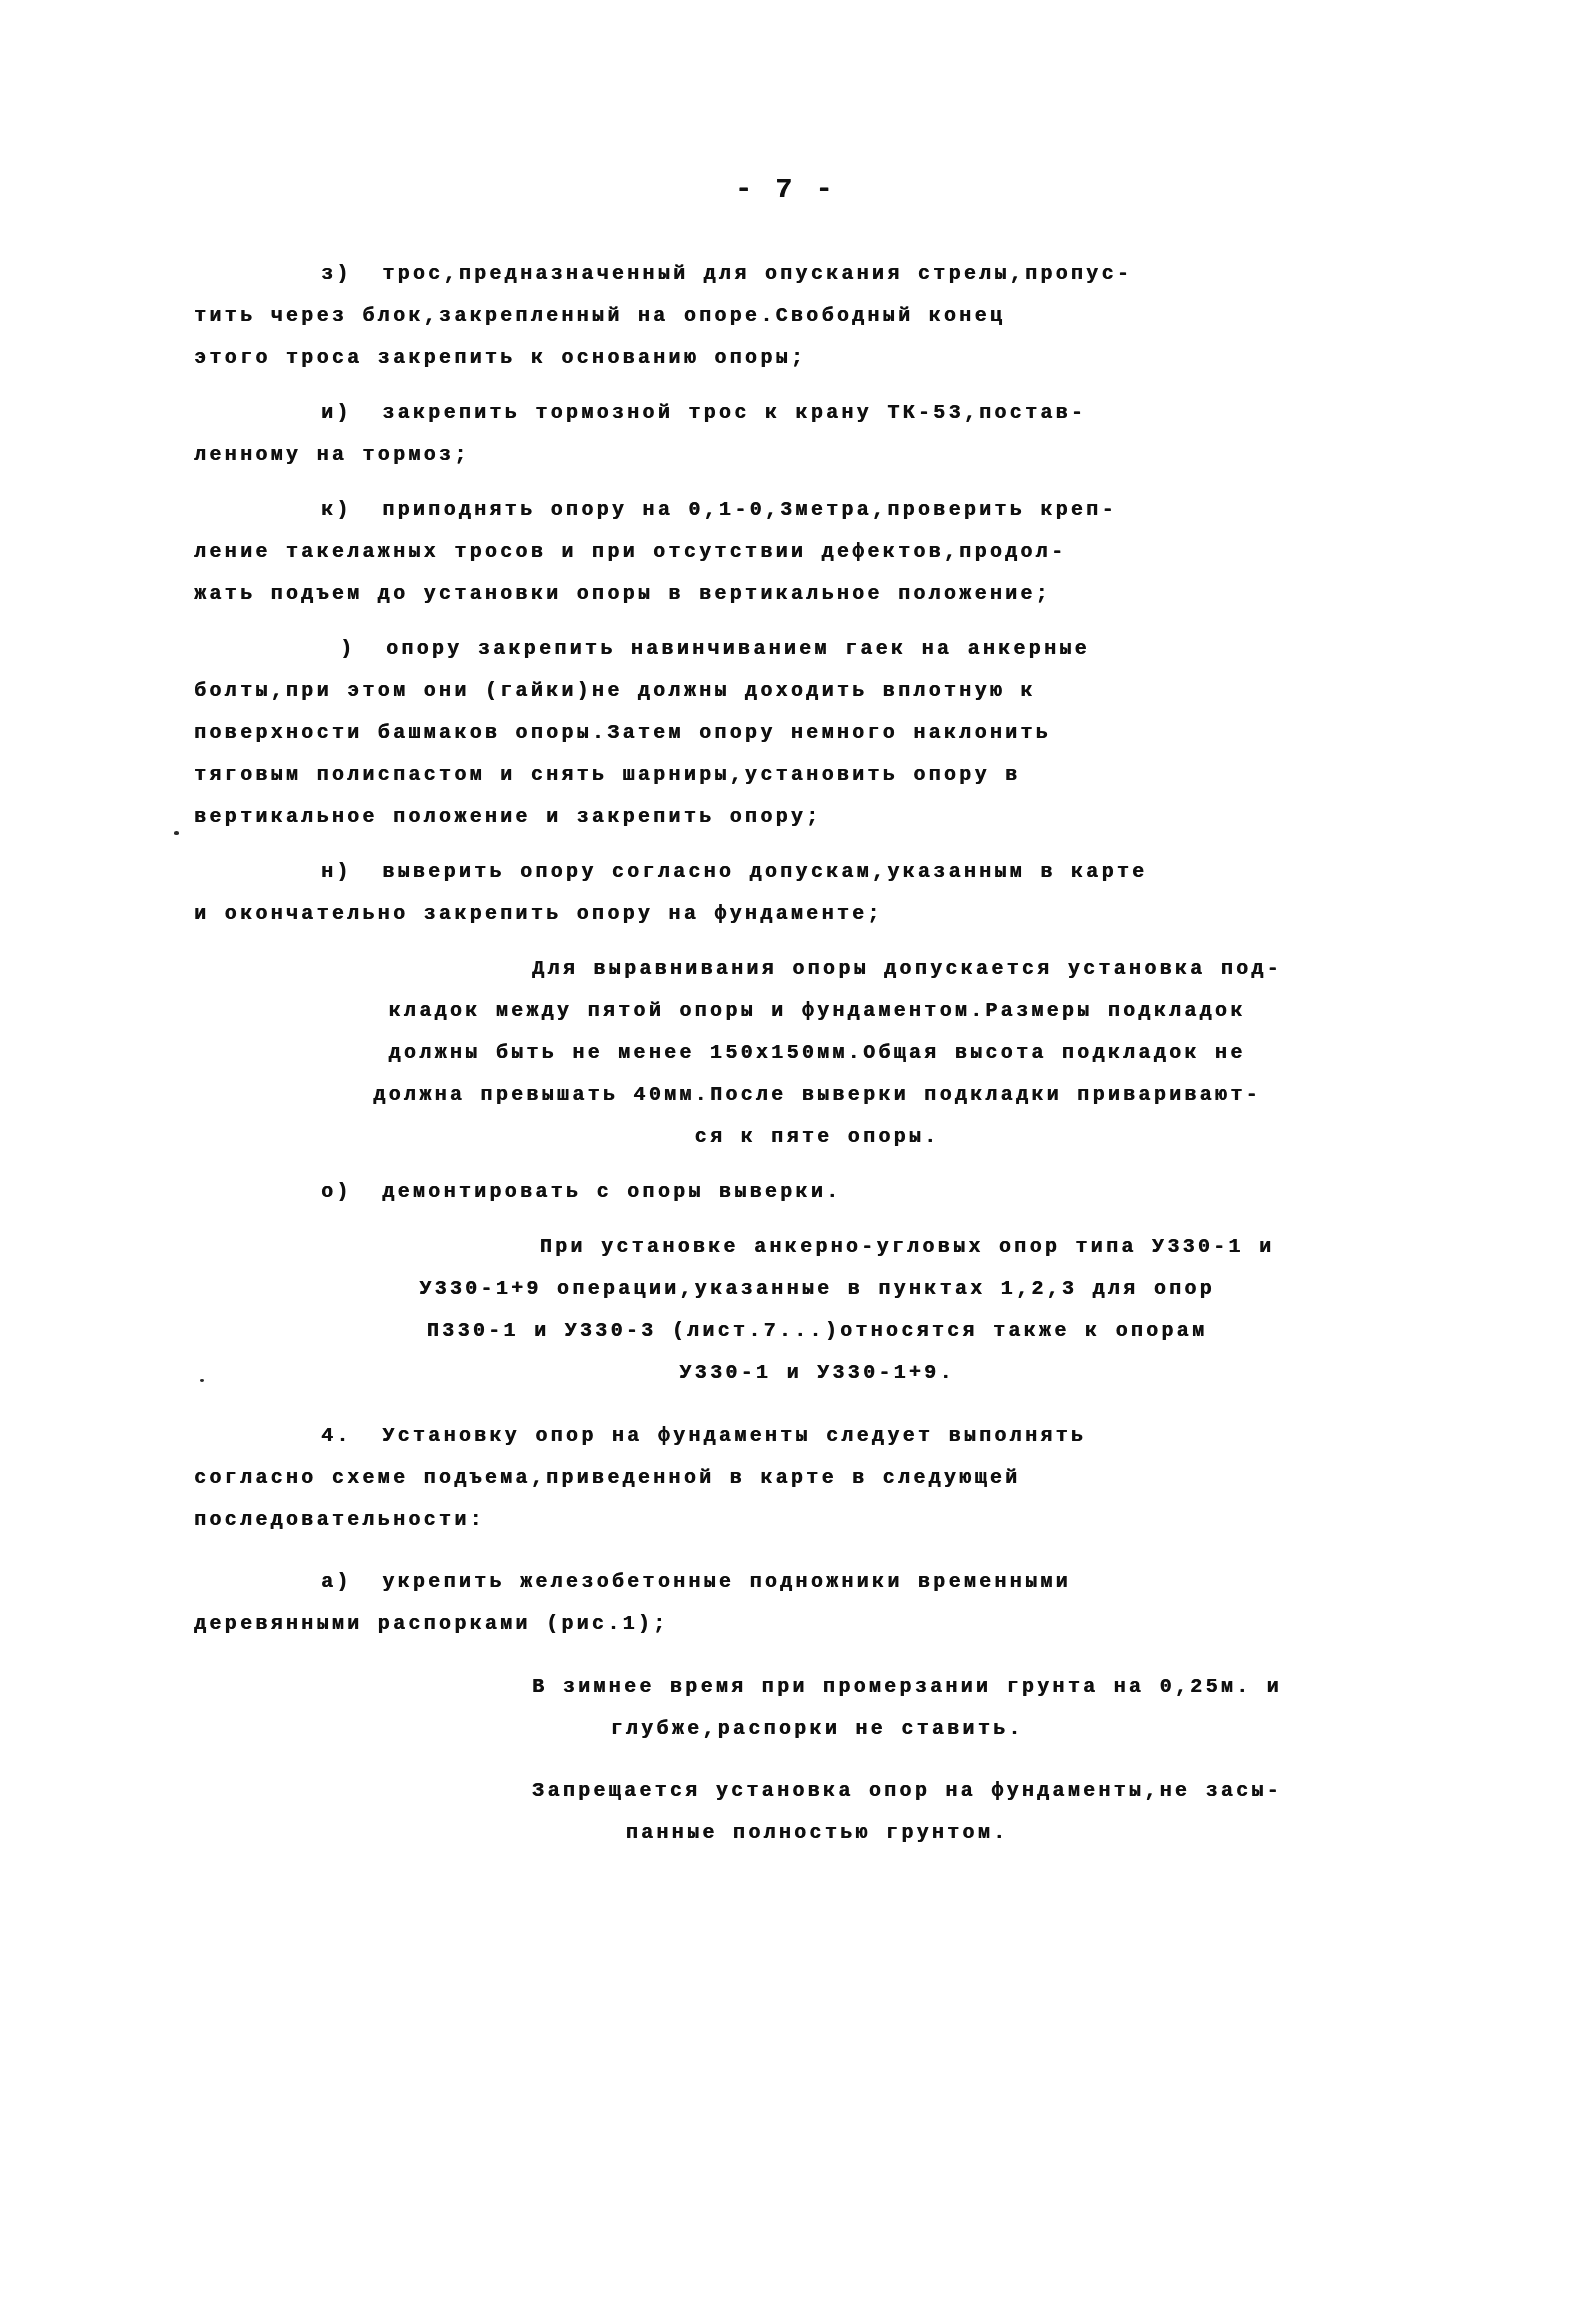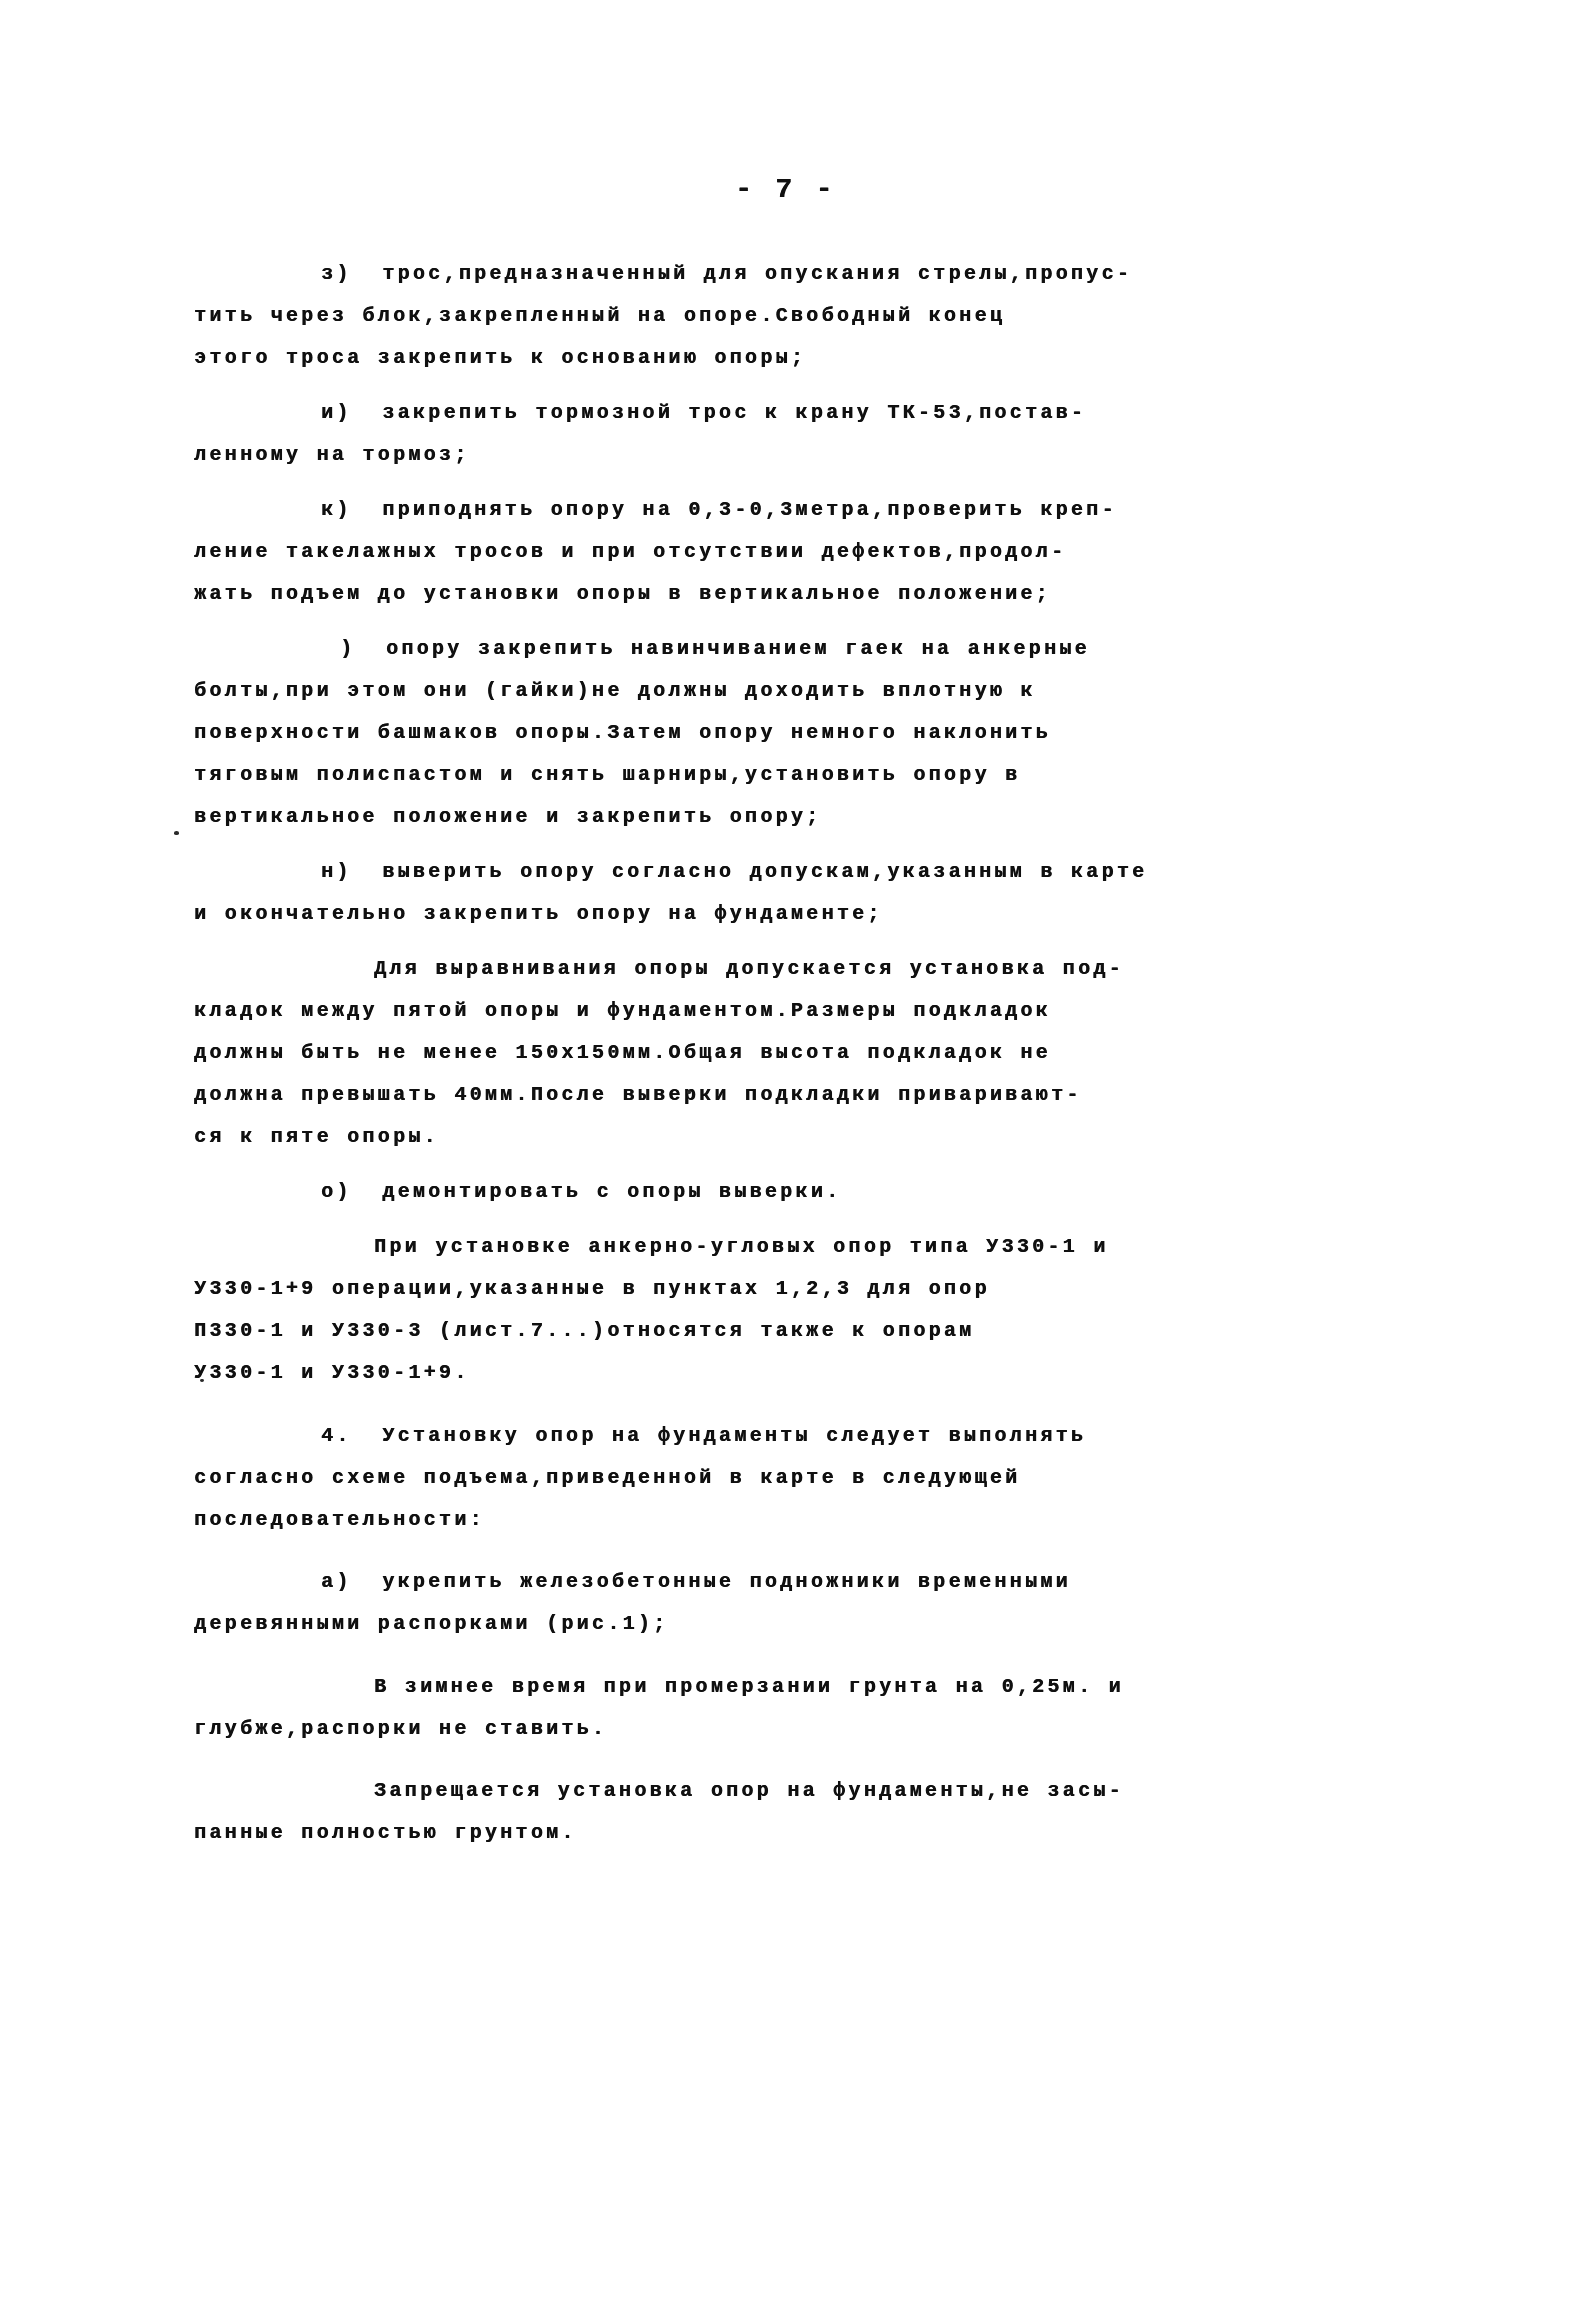--- a/index.html
+++ b/index.html
@@ -36,21 +36,21 @@
     margin: 0 0 13px 0;
     font-size: 20px;
     font-weight: bold;
     line-height: 42px;
     letter-spacing: 3.3px;
     white-space: pre-wrap;
     text-shadow: 0.5px 0.4px 0 #101010;
   }
   .ind-item  { text-indent: 127px; }
   .ind-paren { text-indent: 146px; }
-  .ind-deep  { text-indent: 180px; }
+  .ind-deep  { text-indent: 180px; text-align: center; }
   .sec-b .para { margin-bottom: 20.6px; }
   .section-heading {
     display: inline-block;
     margin: 93px 0 19px 268px;
     font-size: 28px;
     font-weight: bold;
     letter-spacing: 3.3px;
     white-space: pre;
     padding: 0 13px 6.6px 9.4px;
     border-bottom: 3.7px solid #141414;
@@ -74,21 +74,21 @@
   <div class="pagenum">- 7 -</div>
 
   <div class="body-col">
 
     <div class="sec-a">
       <div class="para ind-item">з)  трос,предназначенный для опускания стрелы,пропус-
 тить через блок,закрепленный на опоре.Свободный конец
 этого троса закрепить к основанию опоры;</div>
       <div class="para ind-item">и)  закрепить тормозной трос к крану ТК-53,постав-
 ленному на тормоз;</div>
-      <div class="para ind-item">к)  приподнять опору на 0,3-0,3метра,проверить креп-
+      <div class="para ind-item">к)  приподнять опору на 0,1-0,3метра,проверить креп-
 ление такелажных тросов и при отсутствии дефектов,продол-
 жать подъем до установки опоры в вертикальное положение;</div>
       <div class="para ind-paren">)  опору закрепить навинчиванием гаек на анкерные
 болты,при этом они (гайки)не должны доходить вплотную к
 поверхности башмаков опоры.Затем опору немного наклонить
 тяговым полиспастом и снять шарниры,установить опору в
 вертикальное положение и закрепить опору;</div>
       <div class="para ind-item">н)  выверить опору согласно допускам,указанным в карте
 и окончательно закрепить опору на фундаменте;</div>
       <div class="para ind-deep">Для выравнивания опоры допускается установка под-

